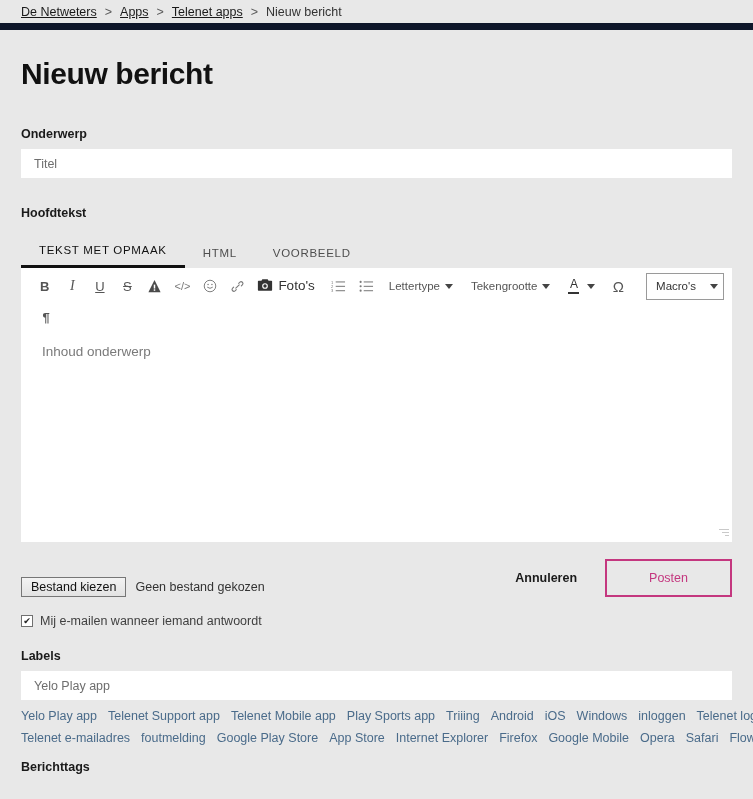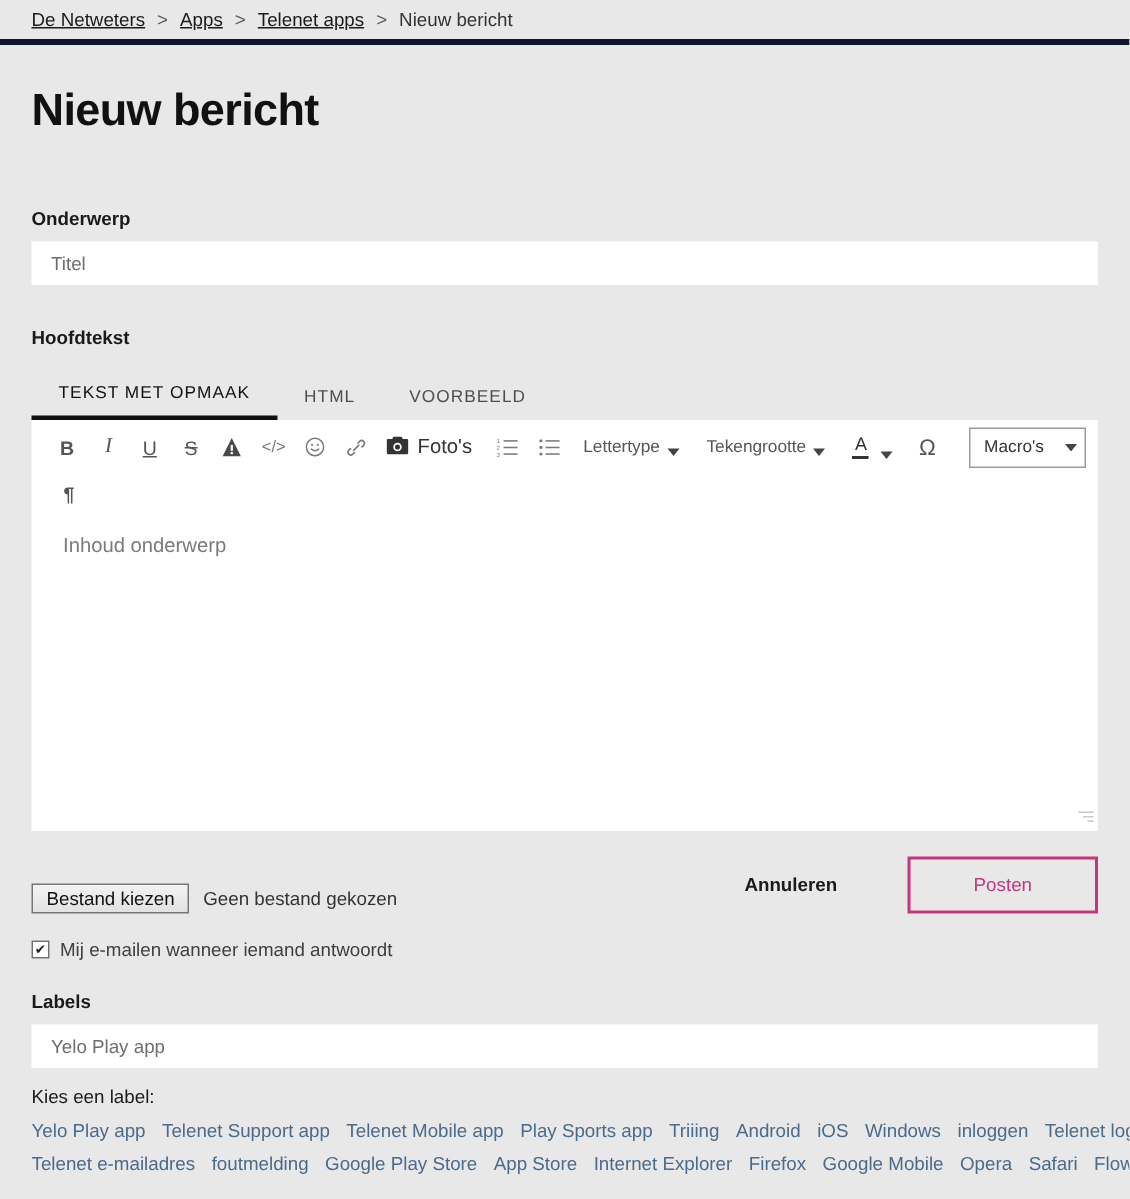--- a/index.html
+++ b/index.html
@@ -14,21 +14,21 @@
     overflow: hidden;
   }
 
   
   .breadcrumb-bar {
     height: 30px;
     background: #e8e8e8;
     display: flex;
     align-items: center;
     padding-left: 21px;
-    border-bottom: 4px solid #0f172a;
+    border-bottom: 7px solid #0f172a;
   }
   .crumb-link {
     color: #1a1a1a;
     text-decoration: underline;
     font-size: 12.5px;
     white-space: nowrap;
     cursor: pointer;
   }
   .crumb-sep {
     color: #5a5a5a;
@@ -66,21 +66,21 @@
     border: none;
     outline: none;
     padding: 0 13px;
     font-family: "Liberation Sans", sans-serif;
     font-size: 12.5px;
     color: #6e6e6e;
     display: flex;
     align-items: center;
   }
 
-  .gap-onderwerp { margin-top: 48px; }
+  .gap-onderwerp { margin-top: 36px; }
 
   
   .tabs {
     margin-top: 14px;
     display: flex;
     align-items: flex-end;
     height: 34px;
   }
   .tab {
     font-size: 11.5px;
@@ -120,21 +120,21 @@
   .tb-btn.bold { font-weight: bold; font-size: 13px; }
   .tb-btn.ital { font-style: italic; font-family:"Liberation Serif", serif; font-size: 14px; }
   .tb-btn.under { text-decoration: underline; }
   .tb-btn.strike { text-decoration: line-through; }
   .tb-photos {
     display: flex; align-items: flex-start; gap: 5px;
     padding: 0 10px 0 6px; cursor: pointer;
     color: #333; font-size: 13.5px;
   }
   .tb-dd {
-    display: flex; align-items: flex-end; gap: 5px;
+    display: flex; align-items: center; gap: 5px;
     padding: 0 9px; cursor: pointer;
     color: #555; font-size: 11.5px; white-space: nowrap;
   }
   .caret {
     width:0;height:0;border-left:4px solid transparent;
     border-right:4px solid transparent;border-top:5px solid #444;
     display:inline-block;
   }
   .tb-colorA {
     display:flex; flex-direction:column; align-items:center; justify-content:center;
@@ -196,21 +196,20 @@
     font-size: 12.5px; color:#1a1a1a; cursor:pointer; font-weight:bold;
   }
   .post-btn {
     border: 2px solid #c4377f;
     color: #c4377f;
     background: transparent;
     font-size: 12.5px;
     padding: 10px 42px;
     cursor: pointer;
     font-family:"Liberation Sans", sans-serif;
-    margin-left:19px;
   }
 
   .check-row {
     display:flex; align-items:center; gap:7px;
     margin-top: 17px;
   }
   .chk {
     width:12px;height:12px;border:1px solid #707070;background:#fff;
     display:flex;align-items:center;justify-content:center;
     font-size:9px;color:#222;line-height:1;
@@ -384,21 +383,20 @@
 
   <div class="check-row">
     <span class="chk">✔</span>
     <span class="check-label">Mij e-mailen wanneer iemand antwoordt</span>
   </div>
 
   <div class="labels-block">
     <div class="field-label">Labels</div>
     <div class="text-input">Yelo Play app</div>
 
-    <div class="kies">Kies een label:</div>
 
     <div class="chip-rows">
       <div class="chip-row">
         <span class="chip">Yelo Play app</span>
         <span class="chip">Telenet Support app</span>
         <span class="chip">Telenet Mobile app</span>
         <span class="chip">Play Sports app</span>
         <span class="chip">Triiing</span>
         <span class="chip">Android</span>
         <span class="chip">iOS</span>

